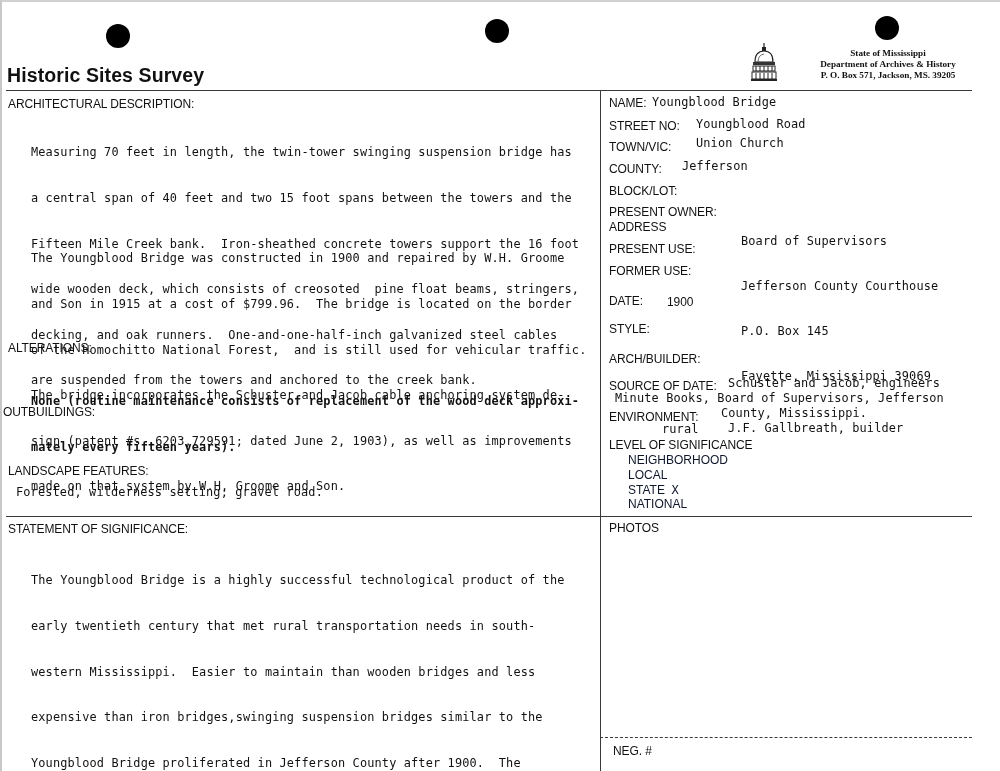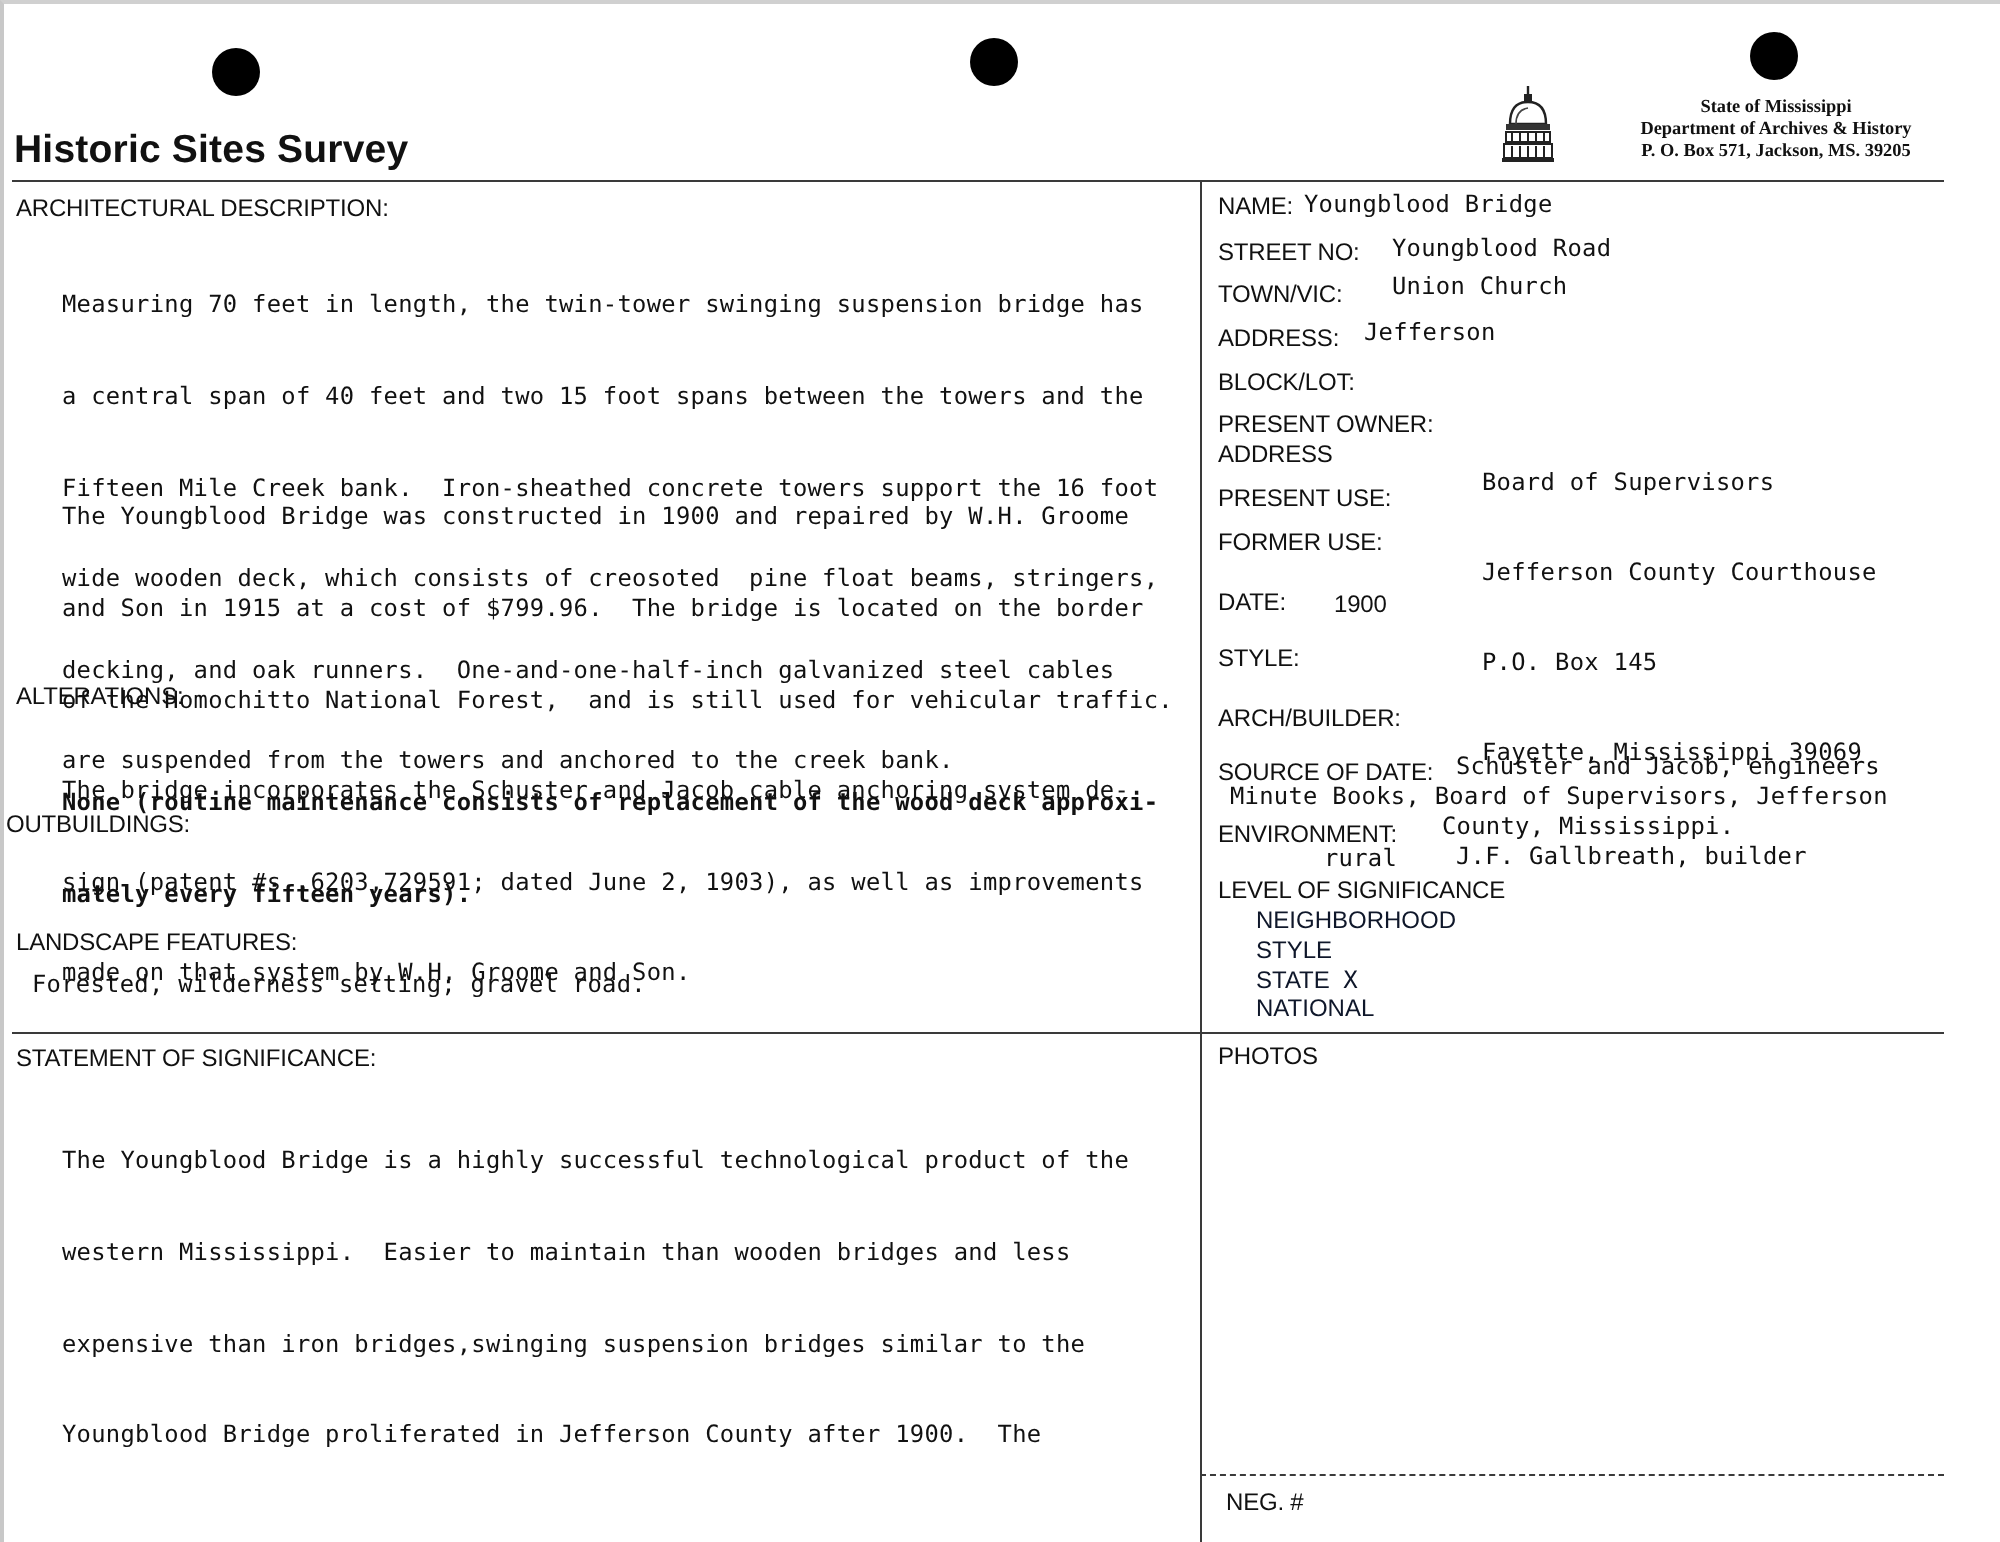--- a/index.html
+++ b/index.html
@@ -87,20 +87,21 @@
   </div>
 
   <div class="label" style="left:1px; top:403px;">OUTBUILDINGS:</div>
 
   <div class="label" style="left:6px; top:462px;">LANDSCAPE FEATURES:</div>
   <div class="para" style="left:14px; top:483px;">Forested, wilderness setting; gravel road.</div>
 
   <div class="label" style="left:6px; top:520px;">STATEMENT OF SIGNIFICANCE:</div>
   <div class="para" style="left:29px; top:541px;">
     <div>The Youngblood Bridge is a highly successful technological product of the</div>
+    <div>early twentieth century that met rural transportation needs in south-</div>
     <div>western Mississippi.  Easier to maintain than wooden bridges and less</div>
     <div>expensive than iron bridges,swinging suspension bridges similar to the</div>
     <div>Youngblood Bridge proliferated in Jefferson County after 1900.  The</div>
     
     
     
     
     
     
     
@@ -109,21 +110,21 @@
 
   <div class="label" style="left:607px; top:94px;">NAME:</div>
   <div class="val" style="left:650px; top:93px;">Youngblood Bridge</div>
 
   <div class="label" style="left:607px; top:117px;">STREET NO:</div>
   <div class="val" style="left:694px; top:115px;">Youngblood Road</div>
 
   <div class="label" style="left:607px; top:138px;">TOWN/VIC:</div>
   <div class="val" style="left:694px; top:134px;">Union Church</div>
 
-  <div class="label" style="left:607px; top:160px;">ADDRESS:</div>
+  <div class="label" style="left:607px; top:160px;">COUNTY:</div>
   <div class="val" style="left:680px; top:157px;">Jefferson</div>
 
   <div class="label" style="left:607px; top:182px;">BLOCK/LOT:</div>
 
   <div class="label" style="left:607px; top:203px;">PRESENT OWNER:</div>
   <div class="label" style="left:607px; top:218px;">ADDRESS</div>
   <div class="label" style="left:607px; top:240px;">PRESENT USE:</div>
   <div class="val" style="left:739px; top:202px;">
     <div>Board of Supervisors</div>
     <div>Jefferson County Courthouse</div>
@@ -147,21 +148,21 @@
   <div class="label" style="left:607px; top:377px;">SOURCE OF DATE:</div>
   <div class="val" style="left:613px; top:389px;">Minute Books, Board of Supervisors, Jefferson</div>
   <div class="val" style="left:719px; top:404px;">County, Mississippi.</div>
 
   <div class="label" style="left:607px; top:408px;">ENVIRONMENT:</div>
   <div class="val" style="left:660px; top:420px;">rural</div>
 
   <div class="label" style="left:607px; top:436px;">LEVEL OF SIGNIFICANCE</div>
   <div class="sig-list">
     <div><span>NEIGHBORHOOD</span></div>
-    <div><span>STYLE</span></div>
+    <div><span>LOCAL</span></div>
     <div><span>STATE</span>&nbsp;&nbsp;<span style="font-family:'DejaVu Sans Mono', monospace;">X</span></div>
     <div><span>NATIONAL</span></div>
   </div>
 
   <div class="label" style="left:607px; top:519px;">PHOTOS</div>
   <div style="position:absolute; left:600px; top:535px; width:370px; height:198px;"></div>
 
   <div class="label" style="left:611px; top:742px;">NEG. #</div>
 
 </div>

